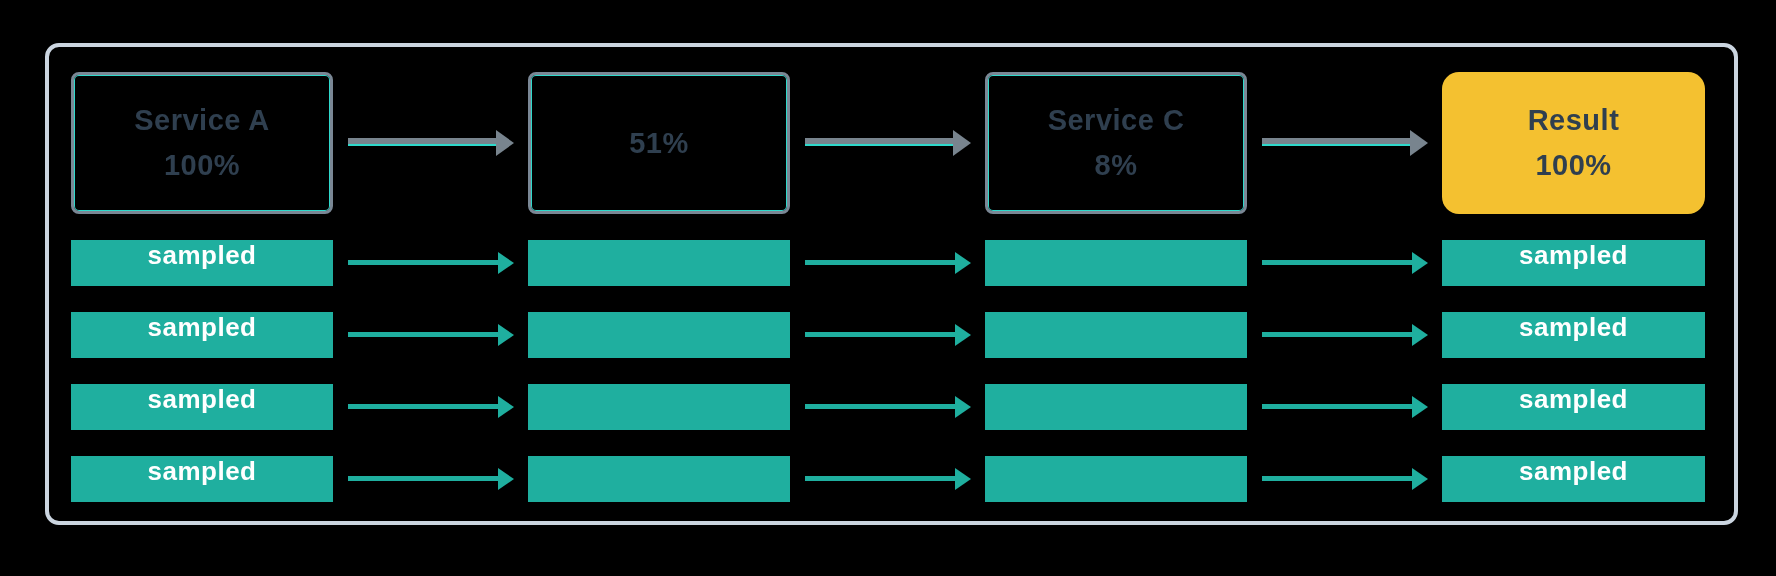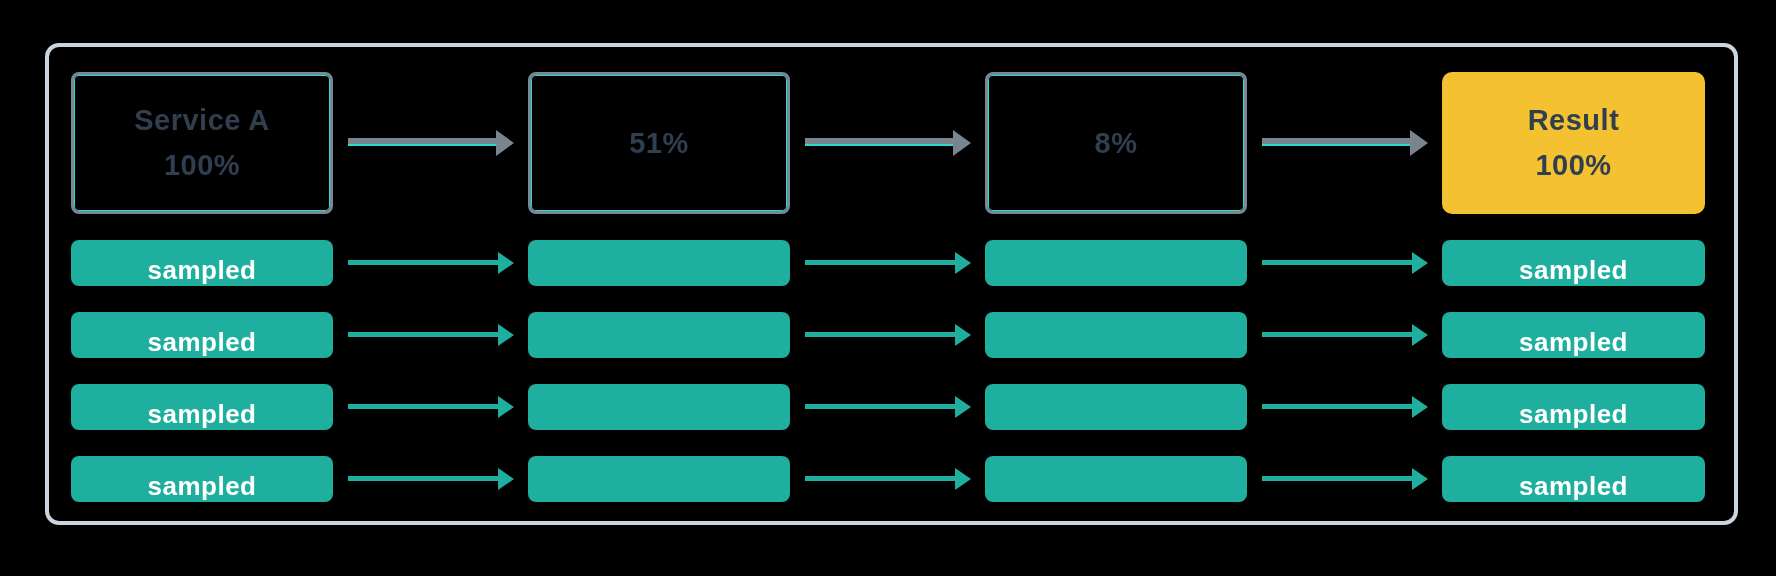--- a/index.html
+++ b/index.html
@@ -36,26 +36,26 @@
     border-radius:8px;
     box-shadow:inset 0 0 0 1px var(--cyan-accent,#2FD9CB);
     display:flex;flex-direction:column;align-items:center;justify-content:center;
     color:var(--slate-text,#2F3F4F);
     font-size:29px;font-weight:700;letter-spacing:0.5px;
     line-height:45px;
   }
   .node.result{
     border:none;box-shadow:none;
     background:var(--yellow,#F4C130);
-    border-radius:10px;
+    border-radius:17px;
   }
   .bar{
     background:var(--teal,#1FAF9F);
-    border-radius:8px;
-    display:flex;align-items:flex-end;justify-content:center;
+    border-radius:0;
+    display:flex;align-items:flex-start;justify-content:center;
     color:var(--white-text,#fff);
     font-size:26px;font-weight:700;letter-spacing:0.5px;
   }
   .arrow{display:flex;align-items:center;justify-content:center;}
   .arrow-gfx{position:relative;width:166px;height:26px;}
   .arrow-gfx .shaft{
     position:absolute;left:0;right:14px;top:8px;height:6px;
     background:var(--arrow-gray,#78848E);
     border-bottom:2px solid var(--cyan-accent,#2FD9CB);
   }
@@ -94,20 +94,21 @@
   <div class="node">
     <div>51%</div>
   </div>
   <div class="arrow gray">
     <div class="arrow-gfx">
         <div class="shaft"></div>
         <div class="head"></div>
       </div>
   </div>
   <div class="node">
+    <div>Service C</div>
     <div>8%</div>
   </div>
   <div class="arrow gray">
     <div class="arrow-gfx">
         <div class="shaft"></div>
         <div class="head"></div>
       </div>
   </div>
   <div class="node result">
     <div>Result</div>

